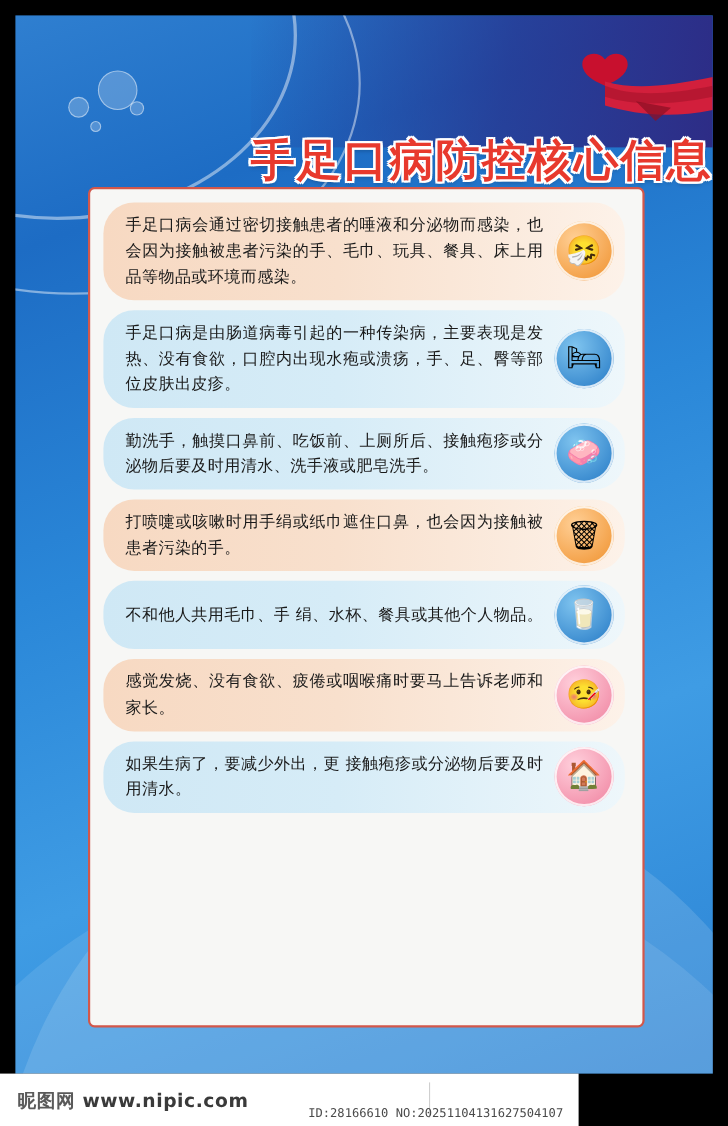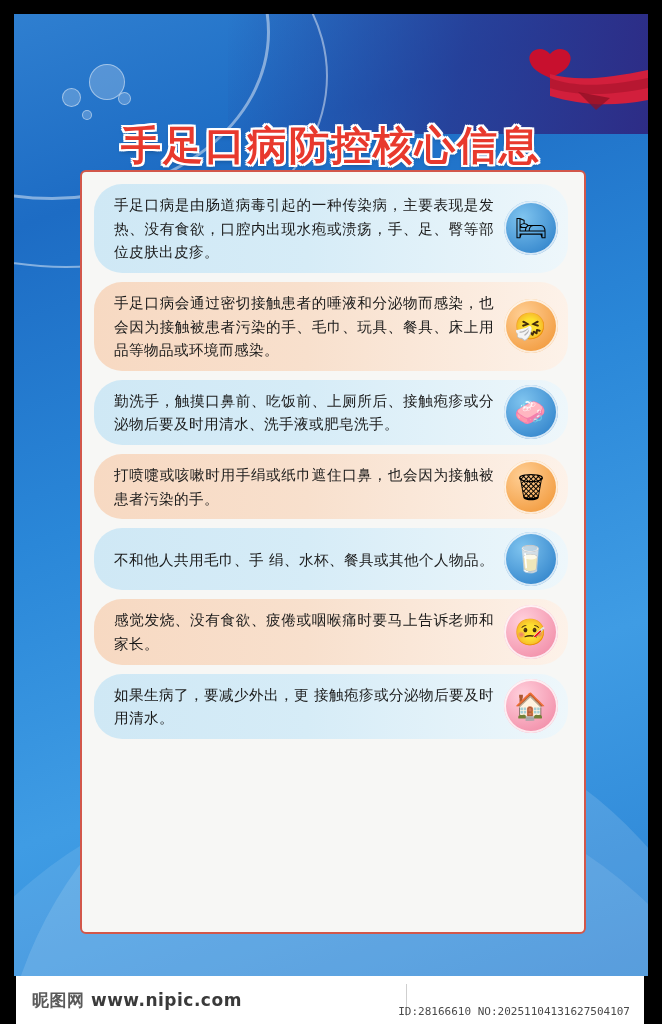--- a/index.html
+++ b/index.html
@@ -47,21 +47,21 @@
   .b3{left:104px;top:78px;width:11px;height:11px;}
   .b4{left:68px;top:96px;width:8px;height:8px;}
   
   .ribbon{position:absolute;right:0;top:34px;width:190px;height:76px;}
   
   .card{
     position:absolute;left:66px;top:156px;width:502px;height:760px;
     background:#f7f7f5;border:2px solid #d2574a;border-radius:6px;
   }
   .title-wrap{
-    position:absolute;left:0;right:0;top:104px;text-align:center;
+    position:absolute;left:0;right:0;top:104px;text-align:right;
   }
   .title{
     display:inline-block;
     font-family:"DejaVu Sans","Liberation Sans",sans-serif;
     font-size:40px;font-weight:bold;letter-spacing:2px;color:#e8392d;
     text-shadow:
       -2px -2px 0 #fff, 2px -2px 0 #fff, -2px 2px 0 #fff, 2px 2px 0 #fff,
       0 -2px 0 #fff, 0 2px 0 #fff, -2px 0 0 #fff, 2px 0 0 #fff,
       0 3px 4px rgba(0,0,0,.25);
   }
@@ -85,21 +85,21 @@
     display:flex;align-items:center;justify-content:center;
     font-size:26px;line-height:1;overflow:hidden;
     box-shadow:0 0 0 2px rgba(255,255,255,.8) inset;
   }
   .ic-blue{background:radial-gradient(circle at 35% 30%,#7fc4ef,#2277c4);}
   .ic-orange{background:radial-gradient(circle at 35% 30%,#ffcf95,#ef8f2a);}
   .ic-teal{background:radial-gradient(circle at 35% 30%,#9fe0e8,#2f9fb5);}
   .ic-pink{background:radial-gradient(circle at 35% 30%,#ffd0dc,#ef7f9d);}
   
   .footer{
-    position:absolute;left:16px;bottom:0;width:628px;height:48px;background:#ffffff;
+    position:absolute;left:0;bottom:0;width:526px;height:48px;background:#ffffff;
     display:flex;align-items:center;
   }
   .footer .brand{
     margin-left:16px;font-size:17px;color:#3a3a3a;font-weight:bold;letter-spacing:.5px;
   }
   .footer .brand .cn{color:#5a5a5a;}
   .footer .id{
     position:absolute;right:14px;bottom:6px;font-size:11px;color:#4a4a4a;
     font-family:"DejaVu Sans Mono","Liberation Mono",monospace;
   }
@@ -131,30 +131,30 @@
     <div class="swoosh"></div>
     <div class="swoosh2"></div>
 
     <div class="title-wrap">
       <span class="title">手足口病防控核心信息</span>
     </div>
 
     <div class="card"></div>
 
     <div class="rows" id="rows">
+        <div class="row peach">
+          <p>手足口病会通过密切接触患者的唾液和分泌物而感染，也会因为接触被患者污染的手、毛巾、玩具、餐具、床上用品等物品或环境而感染。</p>
+          <div class="icon ic-orange">
+            <span>🤧</span>
+          </div>
+        </div>
         <div class="row blue">
           <p>手足口病是由肠道病毒引起的一种传染病，主要表现是发热、没有食欲，口腔内出现水疱或溃疡，手、足、臀等部位皮肤出皮疹。</p>
           <div class="icon ic-blue">
             <span>🛏</span>
-          </div>
-        </div>
-        <div class="row peach">
-          <p>手足口病会通过密切接触患者的唾液和分泌物而感染，也会因为接触被患者污染的手、毛巾、玩具、餐具、床上用品等物品或环境而感染。</p>
-          <div class="icon ic-orange">
-            <span>🤧</span>
           </div>
         </div>
         <div class="row blue">
           <p>勤洗手，触摸口鼻前、吃饭前、上厕所后、接触疱疹或分泌物后要及时用清水、洗手液或肥皂洗手。</p>
           <div class="icon ic-blue">
             <span>🧼</span>
           </div>
         </div>
         <div class="row peach">
           <p>打喷嚏或咳嗽时用手绢或纸巾遮住口鼻，也会因为接触被患者污染的手。</p>

